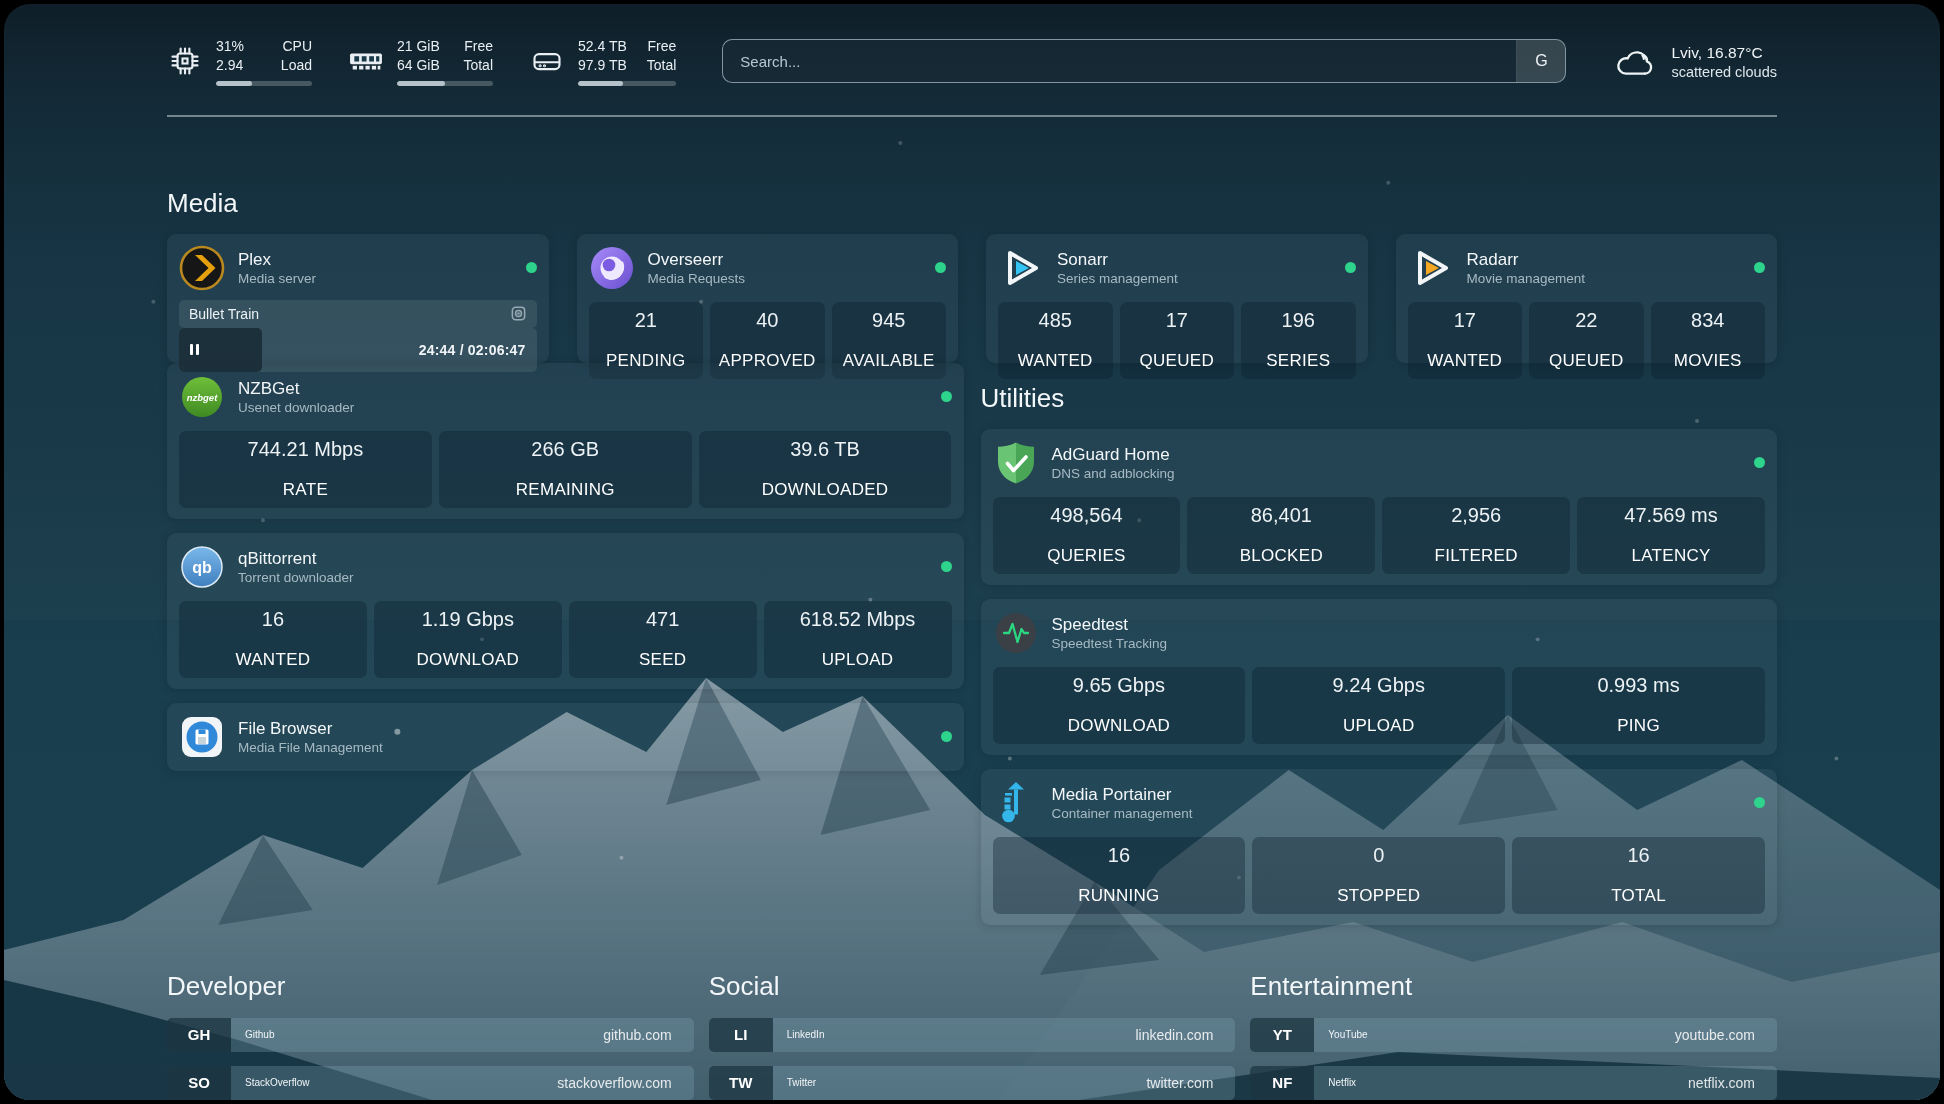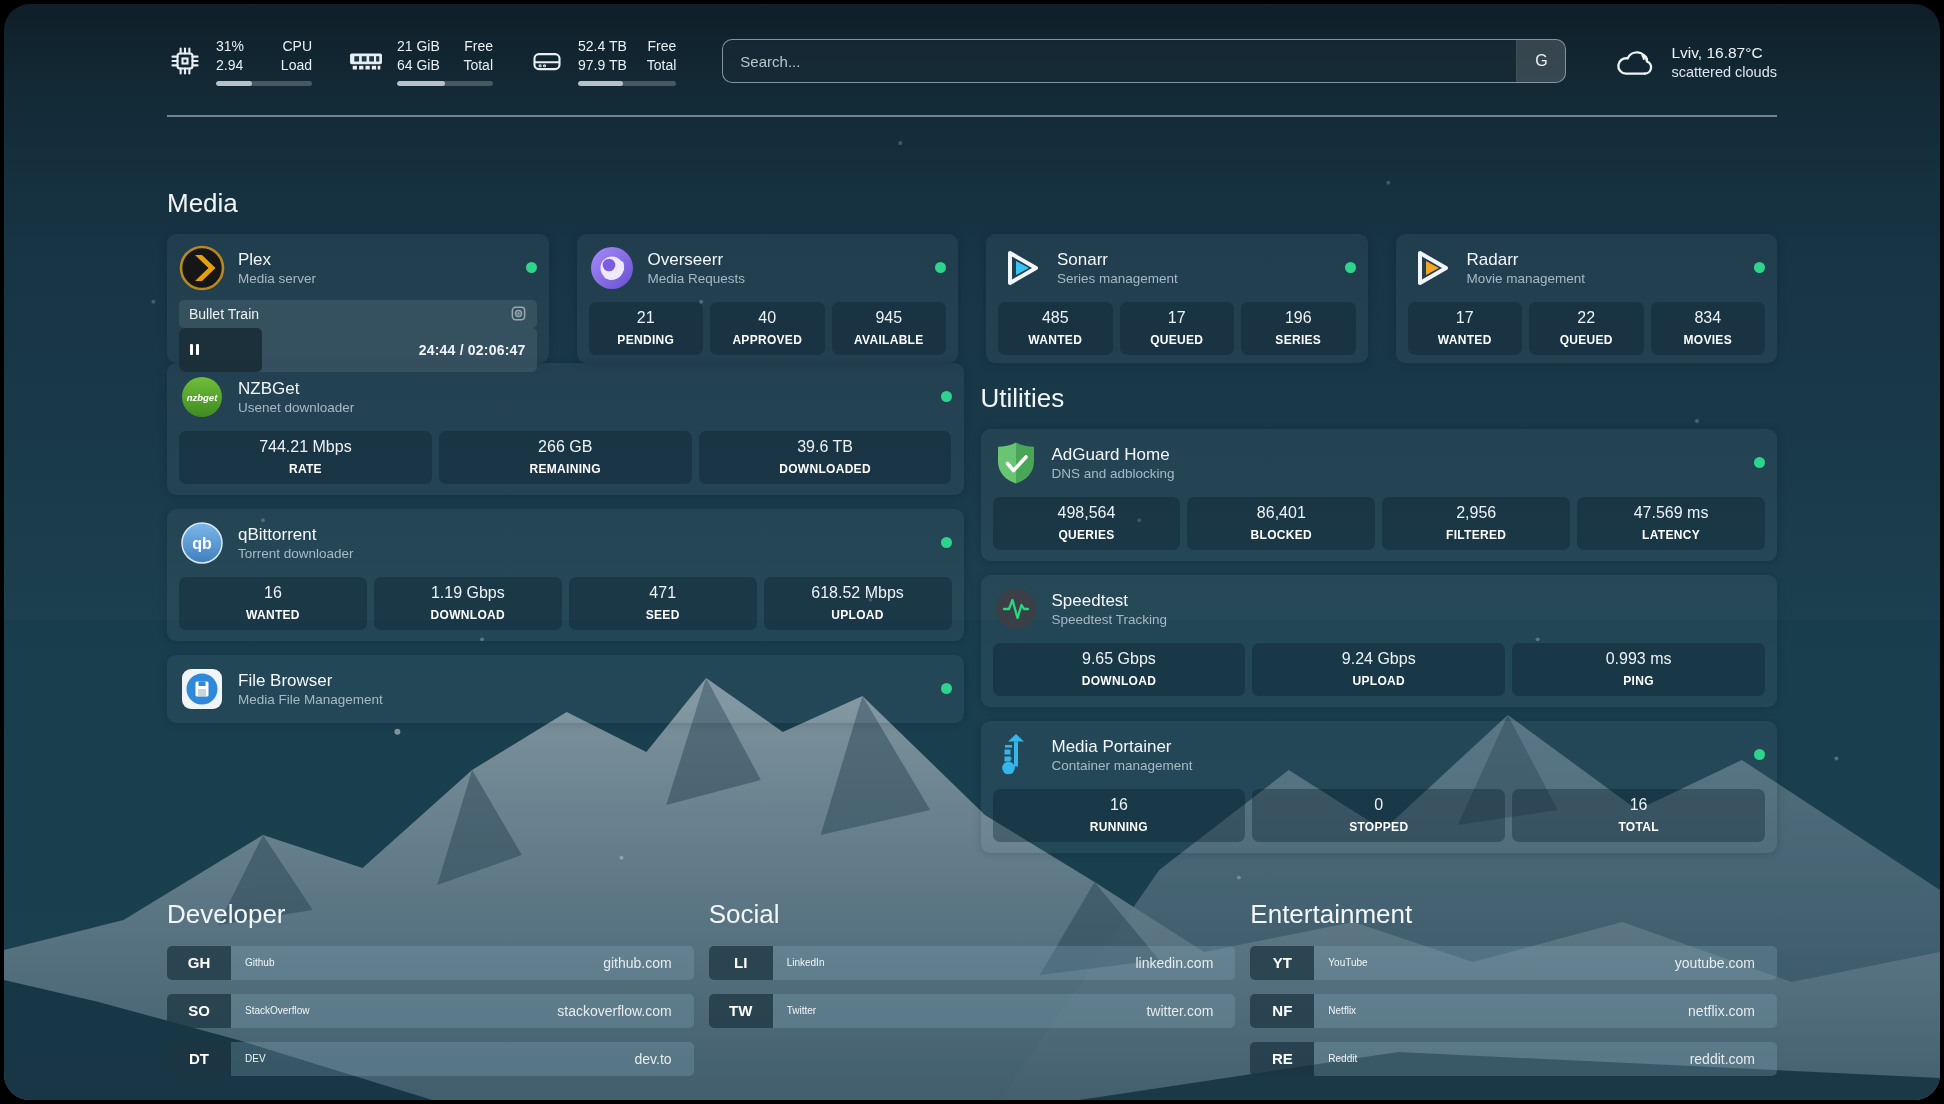--- a/index.html
+++ b/index.html
@@ -46,22 +46,22 @@
   .card.media-card{height:107px;}
 
   .svc-head{display:flex;align-items:center;gap:13px;}
   .svc-icon{width:46px;height:46px;flex:0 0 auto;display:flex;align-items:center;justify-content:center;}
   .svc-name{font-size:17px;color:#f4f7f9;font-weight:500;line-height:1.3;cursor:pointer;}
   .svc-sub{font-size:13.5px;color:#a7bac4;}
   .dot{width:11px;height:11px;border-radius:50%;background:#2ed48c;margin-left:auto;align-self:center;flex:0 0 auto;}
 
   .stats{display:flex;gap:7px;margin-top:11px;}
   .stat{flex:1;background:rgba(10,30,42,0.35);border-radius:7px;text-align:center;padding:7px 4px 8px;}
-  .stat-value{font-size:16px;color:#edf2f5;}
-  .stat-label{font-size:12px;font-weight:700;color:#fff;margin-top:6px;letter-spacing:.3px;}
+  .stat-value{font-size:20px;color:#edf2f5;}
+  .stat-label{font-size:17px;font-weight:400;color:#fff;margin-top:19px;letter-spacing:.3px;}
 
   
   .np-row{margin-top:9px;background:rgba(255,255,255,0.09);border-radius:5px;height:28px;display:flex;align-items:center;
     padding:0 10px;color:#edf2f5;font-size:14px;}
   .np-title{flex:1;}
   .np-media-icon{opacity:.65;display:flex;}
   .np-progress{background:rgba(255,255,255,0.09);border-radius:5px;height:44px;position:relative;
     display:flex;align-items:center;overflow:hidden;}
   .np-fill{position:absolute;left:0;top:0;bottom:0;background:rgba(8,22,30,0.55);border-radius:5px;
     display:flex;align-items:center;padding-left:11px;}

